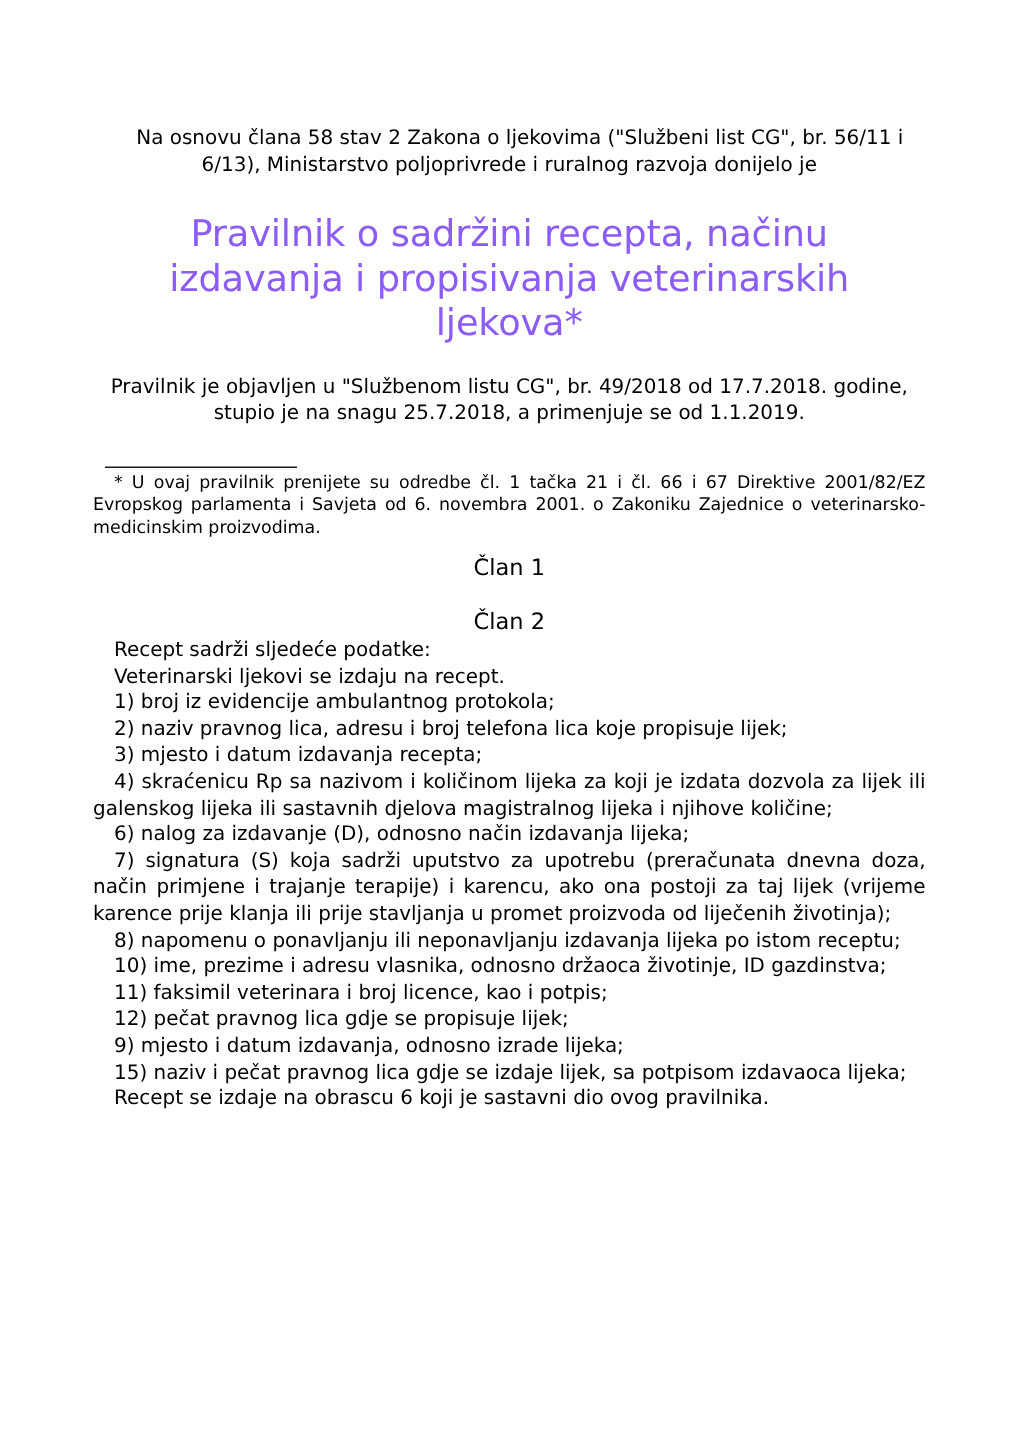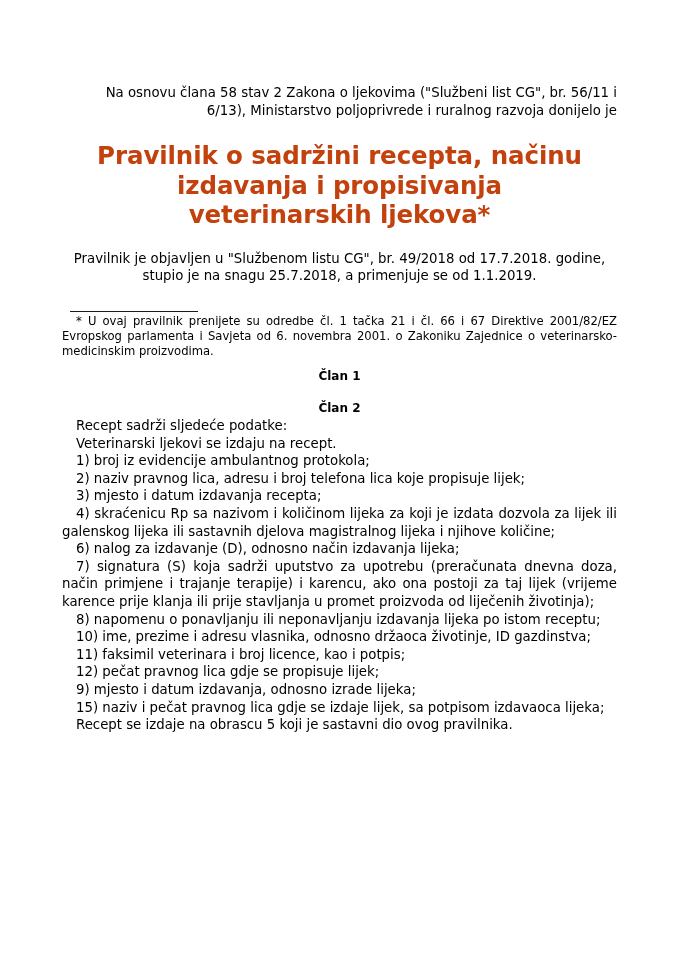--- a/index.html
+++ b/index.html
@@ -21,21 +21,21 @@
     width: 679px;
     height: 960px;
     padding: 84px 62px 0 62px;
     background: #ffffff;
   }
 
   
   .intro {
     font-size: 13.3px;
     line-height: 1.33;
-    text-align: right;
+    text-align: center;
     text-indent: 14px;
     margin: 0;
   }
 
   
   .doc-title {
     color: #2a51aa;
     font-size: 24.5px;
     line-height: 1.2;
     font-weight: normal;
@@ -66,22 +66,22 @@
   .footnote {
     font-size: 11.6px;
     line-height: 1.30;
     text-align: justify;
     text-indent: 14px;
     margin: 0;
   }
 
   
   .article-heading {
-    font-size: 12px;
-    font-weight: bold;
+    font-size: 15px;
+    font-weight: normal;
     text-align: center;
     margin: 16px 0 0 0;
     line-height: 1.33;
   }
   .article-heading.first {
     margin-top: 10px;
   }
 
   
   .body-para {
@@ -95,21 +95,21 @@
     margin-bottom: 0;
   }
 </style>
 </head>
 <body>
 
 <div class="page">
 
   <p class="intro">Na osnovu člana 58 stav 2 Zakona o ljekovima ("Službeni list CG", br. 56/11 i 6/13), Ministarstvo poljoprivrede i ruralnog razvoja donijelo je</p>
 
-  <h1 class="doc-title" style="color: #c2410c; font-weight: bold;">Pravilnik o sadržini recepta, načinu izdavanja i propisivanja veterinarskih ljekova*</h1>
+  <h1 class="doc-title" style="color: #8b5cf6;">Pravilnik o sadržini recepta, načinu izdavanja i propisivanja veterinarskih ljekova*</h1>
 
   <p class="pub-note">Pravilnik je objavljen u "Službenom listu CG", br. 49/2018 od 17.7.2018. godine, stupio je na snagu 25.7.2018, a primenjuje se od 1.1.2019.</p>
 
   <div class="footnote-wrap">
     <hr class="footnote-rule">
     <p class="footnote">* U ovaj pravilnik prenijete su odredbe čl. 1 tačka 21 i čl. 66 i 67 Direktive 2001/82/EZ Evropskog parlamenta i Savjeta od 6. novembra 2001. o Zakoniku Zajednice o veterinarsko-medicinskim proizvodima.</p>
   </div>
 
   <h2 class="article-heading first">Član 1</h2>
 
@@ -122,15 +122,15 @@
   <p class="body-para">3) mjesto i datum izdavanja recepta;</p>
   <p class="body-para">4) skraćenicu Rp sa nazivom i količinom lijeka za koji je izdata dozvola za lijek ili galenskog lijeka ili sastavnih djelova magistralnog lijeka i njihove količine;</p>
   <p class="body-para">6) nalog za izdavanje (D), odnosno način izdavanja lijeka;</p>
   <p class="body-para">7) signatura (S) koja sadrži uputstvo za upotrebu (preračunata dnevna doza, način primjene i trajanje terapije) i karencu, ako ona postoji za taj lijek (vrijeme karence prije klanja ili prije stavljanja u promet proizvoda od liječenih životinja);</p>
   <p class="body-para">8) napomenu o ponavljanju ili neponavljanju izdavanja lijeka po istom receptu;</p>
   <p class="body-para">10) ime, prezime i adresu vlasnika, odnosno držaoca životinje, ID gazdinstva;</p>
   <p class="body-para">11) faksimil veterinara i broj licence, kao i potpis;</p>
   <p class="body-para">12) pečat pravnog lica gdje se propisuje lijek;</p>
   <p class="body-para">9) mjesto i datum izdavanja, odnosno izrade lijeka;</p>
   <p class="body-para">15) naziv i pečat pravnog lica gdje se izdaje lijek, sa potpisom izdavaoca lijeka;</p>
-  <p class="body-para last">Recept se izdaje na obrascu 5 koji je sastavni dio ovog pravilnika.</p>
+  <p class="body-para last">Recept se izdaje na obrascu 6 koji je sastavni dio ovog pravilnika.</p>
 
 </div>
 
 </body></html>

